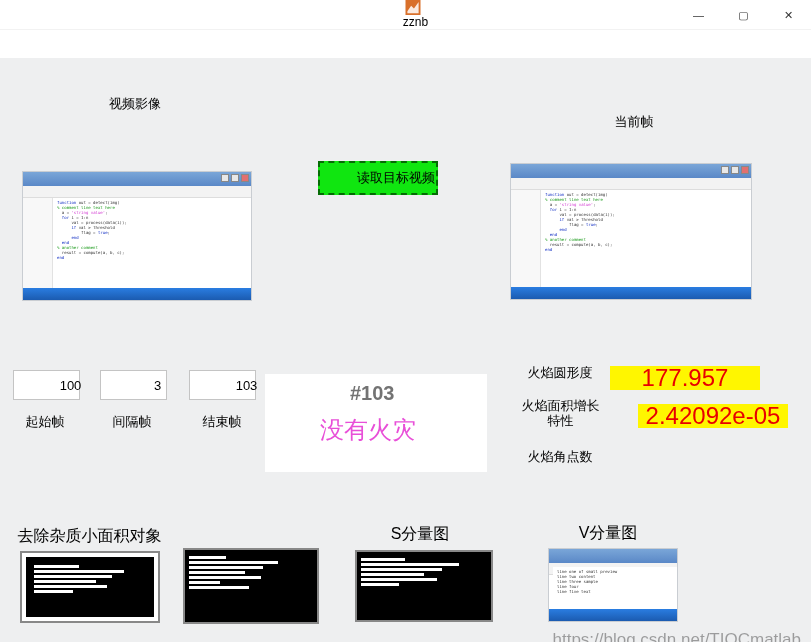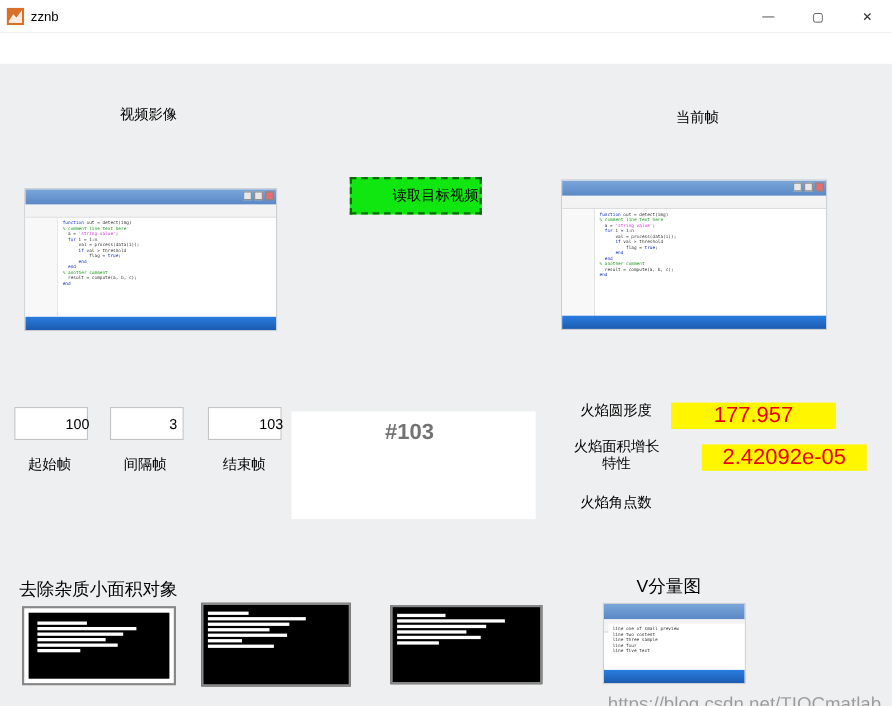--- a/index.html
+++ b/index.html
@@ -1,17 +1,17 @@
 <!DOCTYPE html>
 <html><head>
 <meta charset="utf-8">
 <style>
   * { box-sizing: border-box; }
   body { margin: 0; font-family: "Microsoft YaHei", Arial, sans-serif; width: 811px; height: 642px; position: relative; background: #fff; overflow: hidden; }
-  .titlebar { height: 30px; background: #fff; display: flex; align-items: center; padding-left: 6px; border-bottom: 1px solid rgba(0,0,0,0.05); }
+  .titlebar { height: 30px; background: #fff; display: flex; align-items: center; padding-left: 20px; border-bottom: 1px solid rgba(0,0,0,0.05); flex-direction: column; }
   .mat-icon { width: 16px; height: 16px; margin-right: 6px; }
   .title-text { font-size: 12px; color: #000; }
   .win-ctrls { position: absolute; right: 0; top: 0; display: flex; }
   .win-btn { width: 45px; height: 30px; display: flex; align-items: center; justify-content: center; font-size: 11px; color: #333; }
   .stage { position: absolute; left: 0; top: 30px; width: 811px; height: 612px; background: #eeeff0; margin-top: 28px; }
   .lbl { position: absolute; font-size: 13px; color: #000; text-align: center; }
   .thumb { position: absolute; background: #fff; border: 1px solid #c9cdd2; overflow: hidden; }
   .thumb-inner { width: 100%; height: 100%; position: relative; }
   .tb-title { position:absolute; top:0; left:0; right:0; height:14px; background: linear-gradient(#7aa6d8,#5a88c7); }
   .tb-win { position:absolute; top:2px; right:2px; width:30px; height:10px; display:flex; gap:2px; justify-content:flex-end; }
@@ -23,21 +23,21 @@
   .code-line { font-family: Consolas, monospace; font-size: 4px; line-height: 5px; white-space: pre; color:#333; }
   .code-line .k { color:#0a28c2; }
   .code-line .s { color:#d239d2; }
   .code-line .c { color:#1a9a1a; }
   .tb-taskbar { position:absolute; left:0; right:0; bottom:0; height:12px; background: linear-gradient(#2a7de1,#1b5bb0); }
   .green-btn { position:absolute; width:120px; height:34px; background:#10e610; border:2px dashed #056b05; display:flex; align-items:center; justify-content:center; font-size:13px; cursor:pointer; }
   .input-box { position:absolute; width:67px; height:30px; background:#fff; border:1px solid #c4c4c4; display:flex; align-items:center; justify-content:center; font-size:13px;padding-left:48px; }
   .white-panel { position:absolute; background:#fff; }
   .frame-id { position:absolute; font-size:20px; font-weight:bold; color:#737373; }
   .status-txt { position:absolute; font-size:24px; color:#e84fd8; }
-  .yellow-val { position:absolute; width:150px; height:24px; background:#fff600; color:#e80000; font-size:20px; display:flex; align-items:center; justify-content:center; }
+  .yellow-val { position:absolute; width:150px; height:24px; background:#fff600; color:#e80000; font-size:24px; display:flex; align-items:center; justify-content:center; }
   .bw-thumb { position:absolute; background:#000; border:2px solid #888; padding:4px; overflow:hidden; }
   .bw-line { height:3px; background:#fff; margin:2px 0; }
   .watermark { position:absolute; right:10px; bottom:20px; font-size:17px; color: rgba(0,0,0,0.35); text-decoration: underline; }
 </style>
 </head>
 <body>
 
 <div class="titlebar">
   <svg class="mat-icon" viewBox="0 0 16 16">
     <rect width="16" height="16" fill="#d9702a"></rect>
@@ -47,21 +47,21 @@
   <div class="win-ctrls">
     <div class="win-btn">—</div>
     <div class="win-btn">▢</div>
     <div class="win-btn">✕</div>
   </div>
 </div>
 
 <div class="stage">
 
   <div class="lbl" style="left:95px; top:37px; width:80px;">视频影像</div>
-  <div class="lbl" style="left:604px; top:40px; width:60px;text-align:center;">当前帧</div>
+  <div class="lbl" style="left:604px; top:55px; width:60px;text-align:center;">当前帧</div>
 
   <div class="thumb" style="left:22px; top:113px; width:230px; height:130px;">
     <div class="thumb-inner">
       <div class="tb-title"></div>
       <div class="tb-win">
           <span></span>
           <span></span>
           <span class="x"></span>
         </div>
       <div class="tb-toolbar"></div>
@@ -117,30 +117,32 @@
   <div class="input-box" style="left:13px; top:312px;">100</div>
   <div class="input-box" style="left:100px; top:312px;">3</div>
   <div class="input-box" style="left:189px; top:312px;">103</div>
 
   <div class="lbl" style="left:15px; top:355px; width:60px;">起始帧</div>
   <div class="lbl" style="left:102px; top:355px; width:60px;">间隔帧</div>
   <div class="lbl" style="left:192px; top:355px; width:60px;">结束帧</div>
 
   <div class="white-panel" style="left:265px; top:316px; width:222px; height:98px;"></div>
   <div class="frame-id" style="left:350px; top:324px;">#103</div>
+  <div class="status-txt" style="left:320px; top:356px;">没有火灾</div>
 
   <div class="lbl" style="left:520px; top:306px; width:80px;">火焰圆形度</div>
   <div class="yellow-val" style="left:610px; top:308px;">177.957</div>
 
   <div class="lbl" style="left:518px; top:340px; width:85px; line-height:15px;">火焰面积增长特性</div>
   <div class="yellow-val" style="left:638px; top:346px;">2.42092e-05</div>
 
   <div class="lbl" style="left:520px; top:390px; width:80px;">火焰角点数</div>
 
   <div class="lbl" style="left:2px;  top:468px; width:175px; font-size:16px;">去除杂质小面积对象</div>
+  <div class="lbl" style="left:370px; top:466px; width:100px; font-size:16px;">S分量图</div>
   <div class="lbl" style="left:558px; top:465px; width:100px; font-size:16px;">V分量图</div>
 
   <div class="bw-thumb" style="left:20px; top:493px; width:140px; height:72px; background:#fff;">
     <div style="background:#000; width:100%; height:100%; padding:6px 8px;">
       <div class="bw-line" style="width:40%;"></div>
       <div class="bw-line" style="width:80%;"></div>
       <div class="bw-line" style="width:70%;"></div>
       <div class="bw-line" style="width:55%;"></div>
       <div class="bw-line" style="width:65%;"></div>
       <div class="bw-line" style="width:35%;"></div>

